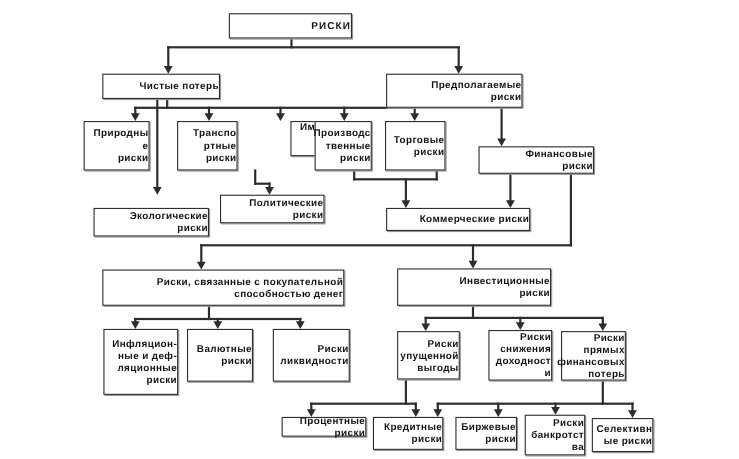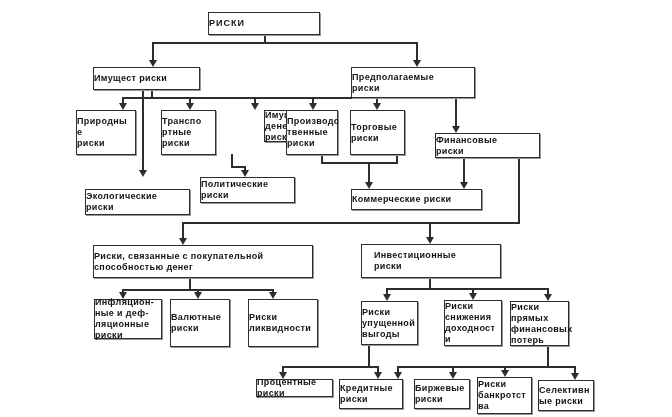--- a/index.html
+++ b/index.html
@@ -10,21 +10,21 @@
     font-family:"Liberation Sans", sans-serif;
     overflow:hidden;
   }
   .node {
     position:absolute;
     box-sizing:border-box;
     background:#ffffff;
     border:1px solid #2d2d2d;
     box-shadow:1px 1px 0 #979797;
     display:flex; flex-direction:column;
-    align-items:flex-start; justify-content:center;
+    align-items:flex-end; justify-content:center;
     text-align:center;
     font-size:9px; font-weight:bold;
     line-height:11px; letter-spacing:0.35px;
     color:#141414;
   }
   .node .ln { white-space:nowrap; }
   .seg { position:absolute; background:#2d2d2d; }
   .arrow {
     position:absolute; width:0; height:0;
     border-left:4.5px solid transparent;
@@ -104,21 +104,21 @@
     <div class="arrow" style="left: 278.5px; top: 372px;"></div>
     <div class="arrow" style="left: 373.5px; top: 372px;"></div>
     <div class="arrow" style="left: 393.5px; top: 372px;"></div>
     <div class="arrow" style="left: 448.5px; top: 372px;"></div>
     <div class="arrow" style="left: 500.5px; top: 370px;"></div>
     <div class="arrow" style="left: 570.5px; top: 373px;"></div>
     <div class="node" style="left: 208px; top: 12px; width: 112px; height: 23px; letter-spacing: 1px;">
       <div class="ln">РИСКИ</div>
     </div>
     <div class="node" style="left: 93px; top: 67px; width: 107px; height: 23px;">
-      <div class="ln">Имущест риски</div>
+      <div class="ln">Чистые потерь</div>
     </div>
     <div class="node" style="left: 351px; top: 67px; width: 124px; height: 31px;">
       <div class="ln">Предполагаемые</div>
       <div class="ln">риски</div>
     </div>
     <div class="node" style="left: 76px; top: 110px; width: 60px; height: 45px;">
       <div class="ln">Природны</div>
       <div class="ln">е</div>
       <div class="ln">риски</div>
     </div>
@@ -157,21 +157,21 @@
       <div class="ln">Коммерческие риски</div>
     </div>
     <div class="node" style="left: 93px; top: 245px; width: 220px; height: 33px;">
       <div class="ln">Риски, связанные с покупательной</div>
       <div class="ln">способностью денег</div>
     </div>
     <div class="node" style="left: 361px; top: 244px; width: 140px; height: 34px; padding-left: 12px;">
       <div class="ln">Инвестиционные</div>
       <div class="ln">риски</div>
     </div>
-    <div class="node" style="left: 94px; top: 299px; width: 68px; height: 40px;">
+    <div class="node" style="left: 94px; top: 299px; width: 68px; height: 60px;">
       <div class="ln">Инфляцион-</div>
       <div class="ln">ные и деф-</div>
       <div class="ln">ляционные</div>
       <div class="ln">риски</div>
     </div>
     <div class="node" style="left: 170px; top: 299px; width: 60px; height: 48px;">
       <div class="ln">Валютные</div>
       <div class="ln">риски</div>
     </div>
     <div class="node" style="left: 248px; top: 299px; width: 70px; height: 48px;">

